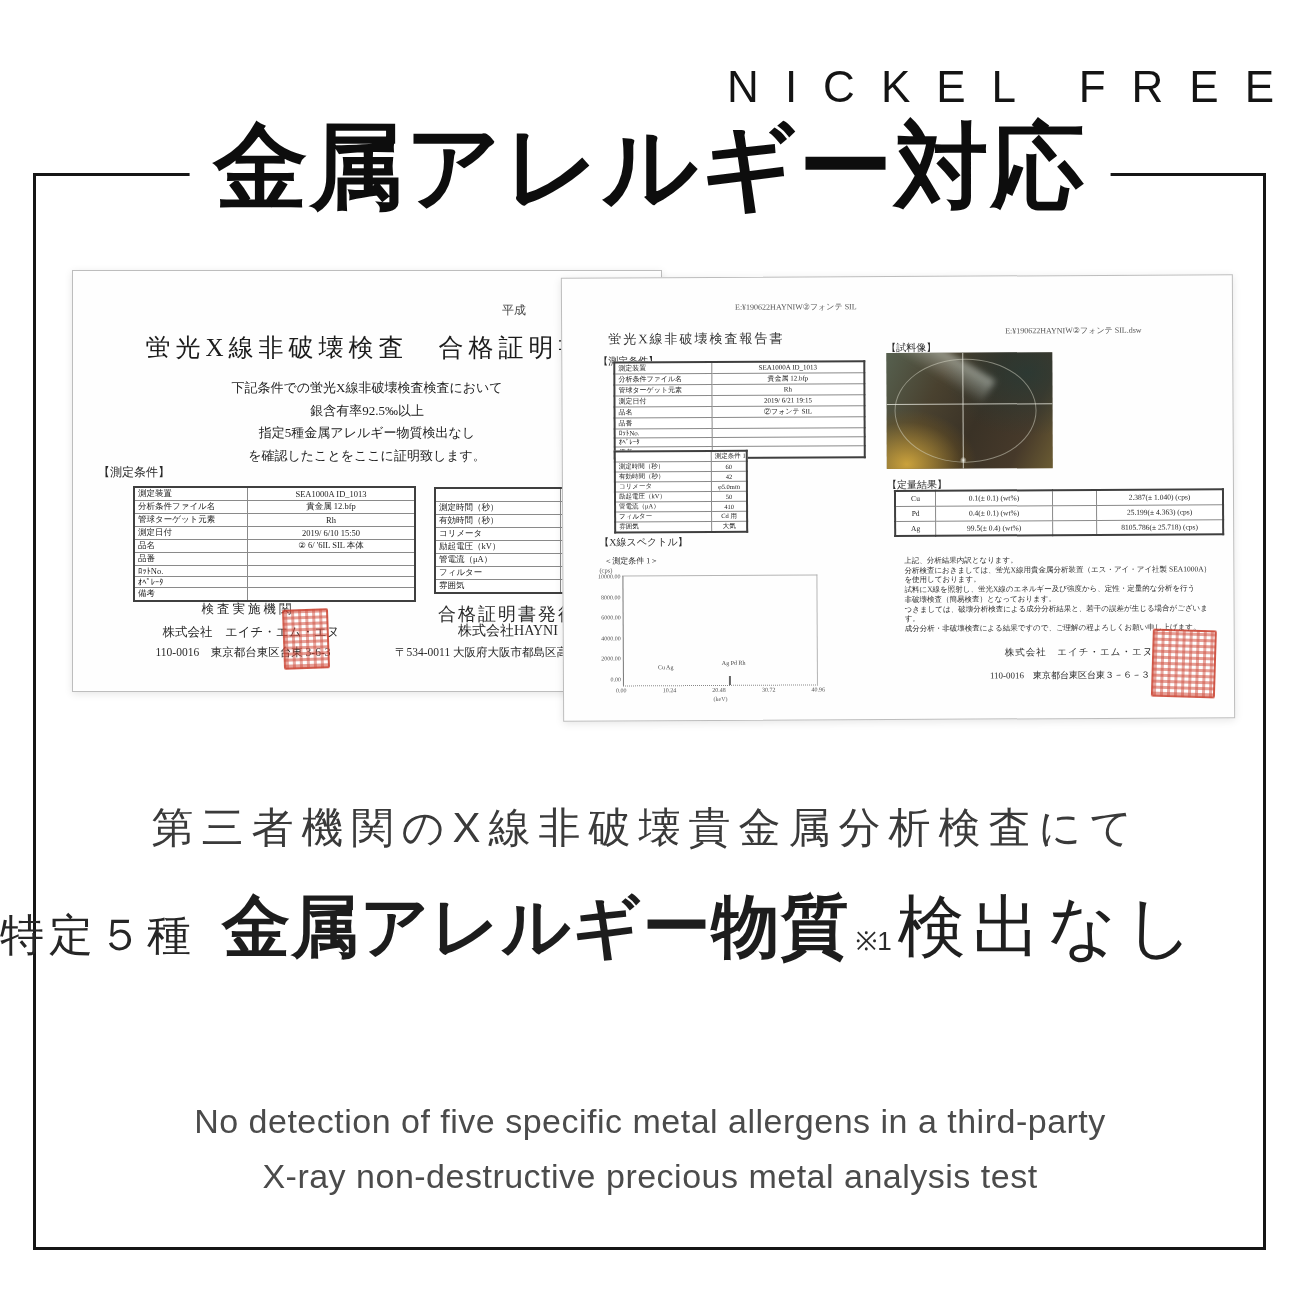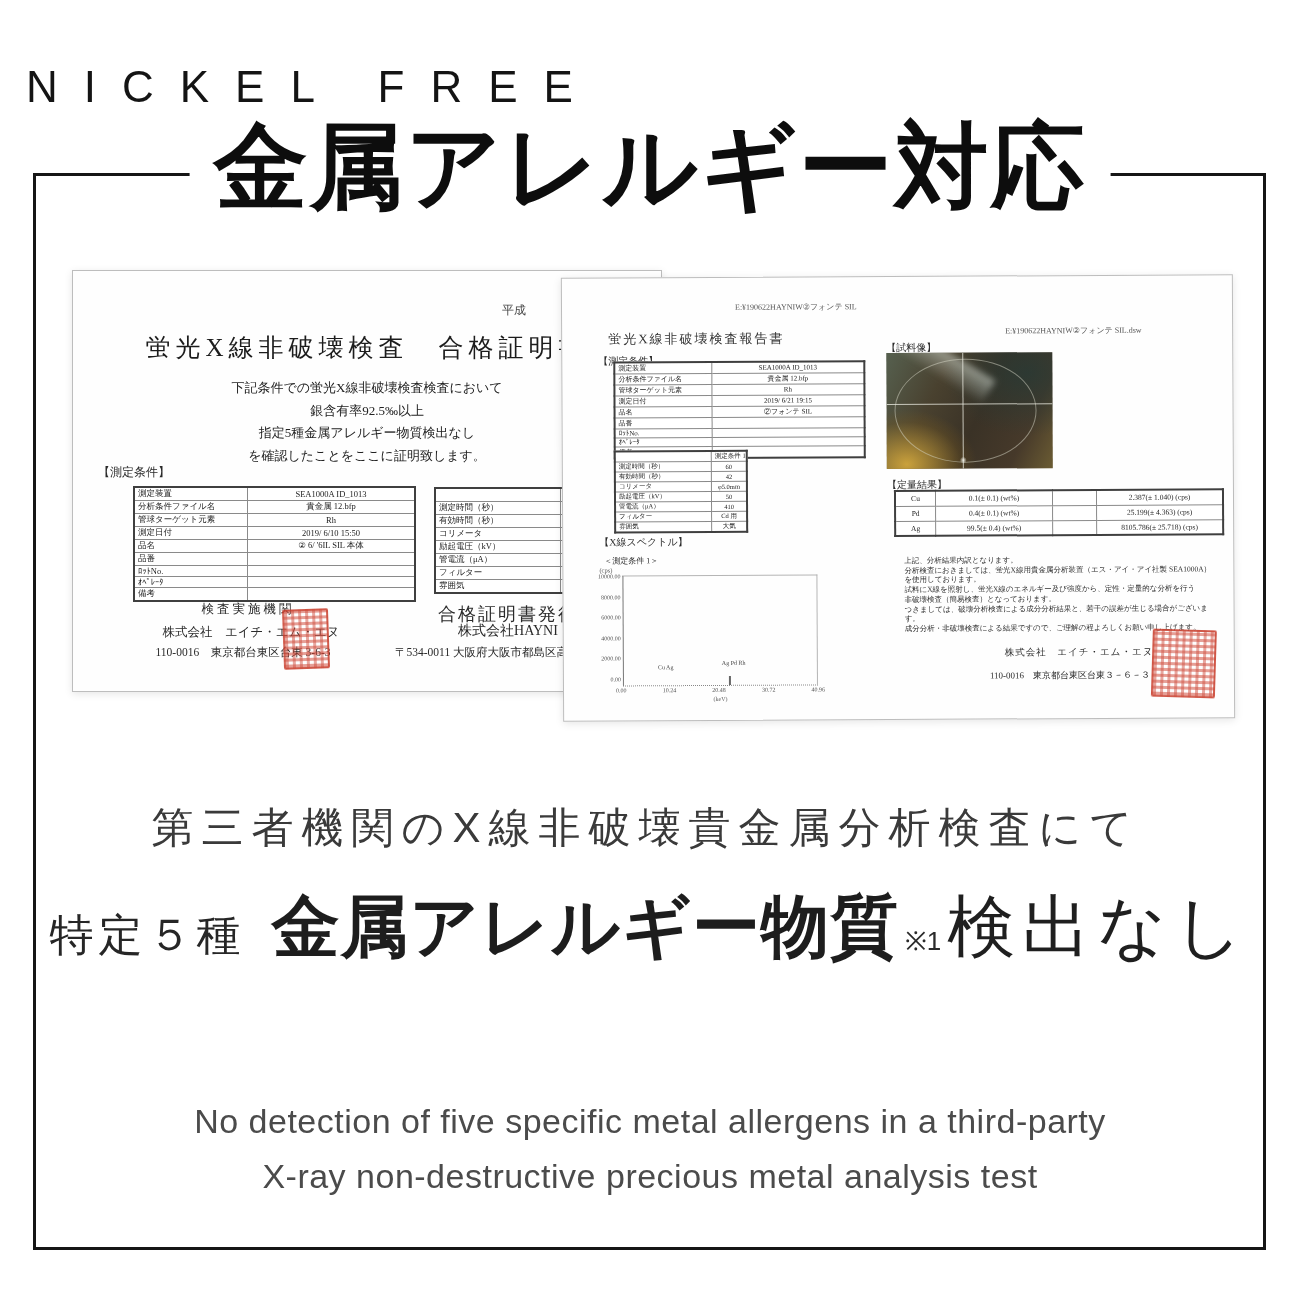--- a/index.html
+++ b/index.html
@@ -1,20 +1,20 @@
 <!DOCTYPE html>
 <html><head>
 <meta charset="utf-8">
 <style>
   html,body{margin:0;padding:0;background:#fff;}
   #canvas{position:relative;width:1300px;height:1300px;background:#ffffff;overflow:hidden;
           font-family:"Liberation Sans",sans-serif;color:#111;}
 
   
-  .eyebrow{position:absolute;left:0;right:0;top:62px;text-align:left;
+  .eyebrow{position:absolute;left:0;right:0;top:62px;text-align:right;
            font-size:44px;font-weight:400;letter-spacing:26px;padding-left:26px;color:#141414;}
   .frame{position:absolute;left:33px;top:173px;width:1227px;height:1071px;
          border:3px solid #161616;z-index:1;}
   .main-title{position:absolute;left:50%;top:106px;transform:translateX(-50%);
               z-index:2;background:#ffffff;padding:0 24px;white-space:nowrap;
               font-size:94px;line-height:1.3;font-weight:700;letter-spacing:2px;color:#0d0d0d;}
 
   
   .doc{position:absolute;background:#fefefe;border:1px solid #bdbdbd;
        box-shadow:0 2px 8px rgba(0,0,0,.10);overflow:hidden;z-index:3;
@@ -99,21 +99,21 @@
   #tRes td:nth-child(1){width:33px;} #tRes td:nth-child(2){width:110px;}
   #tRes td:nth-child(3){width:37px;} #tRes td:nth-child(4){width:119px;}
   .rd-notes{left:341px;top:279px;width:310px;font-size:7.5px;line-height:9.7px;color:#2c2c2c;}
   .rd-notes div{white-space:nowrap;overflow:hidden;}
   .rd-foot-c{left:441px;top:370px;font-size:9.5px;letter-spacing:1px;}
   .rd-foot-a{left:426px;top:393px;font-size:9px;}
 
   
   .b-line1{position:absolute;left:0;right:8px;top:800px;text-align:center;z-index:2;
            font-size:42px;letter-spacing:8px;color:#3a3a3a;font-weight:400;}
-  .b-line2{position:absolute;left:0;right:0;top:882px;text-align:center;z-index:2;white-space:nowrap;}
+  .b-line2{position:absolute;left:0;right:0;top:882px;z-index:2;white-space:nowrap;}
   .b-line2 .pfx{font-size:44px;font-weight:400;letter-spacing:5px;color:#262626;margin-right:26px;}
   .b-line2 .main{font-size:68px;font-weight:700;letter-spacing:1px;color:#1d1d1d;}
   .b-line2 .note{font-size:26px;font-weight:400;color:#2a2a2a;margin:0 6px;}
   .b-line2 .sfx{font-size:68px;font-weight:400;letter-spacing:7px;color:#1f1f1f;}
   .b-line3{position:absolute;left:0;right:0;top:1000px;text-align:center;z-index:2;
            font-size:33px;letter-spacing:10px;color:#2e2e2e;font-weight:400;}
   .b-en{position:absolute;left:0;right:0;top:1094px;text-align:center;z-index:2;
         font-size:34px;line-height:1.62;color:#4b4b4b;font-weight:400;letter-spacing:.5px;}
 </style>
 </head>

